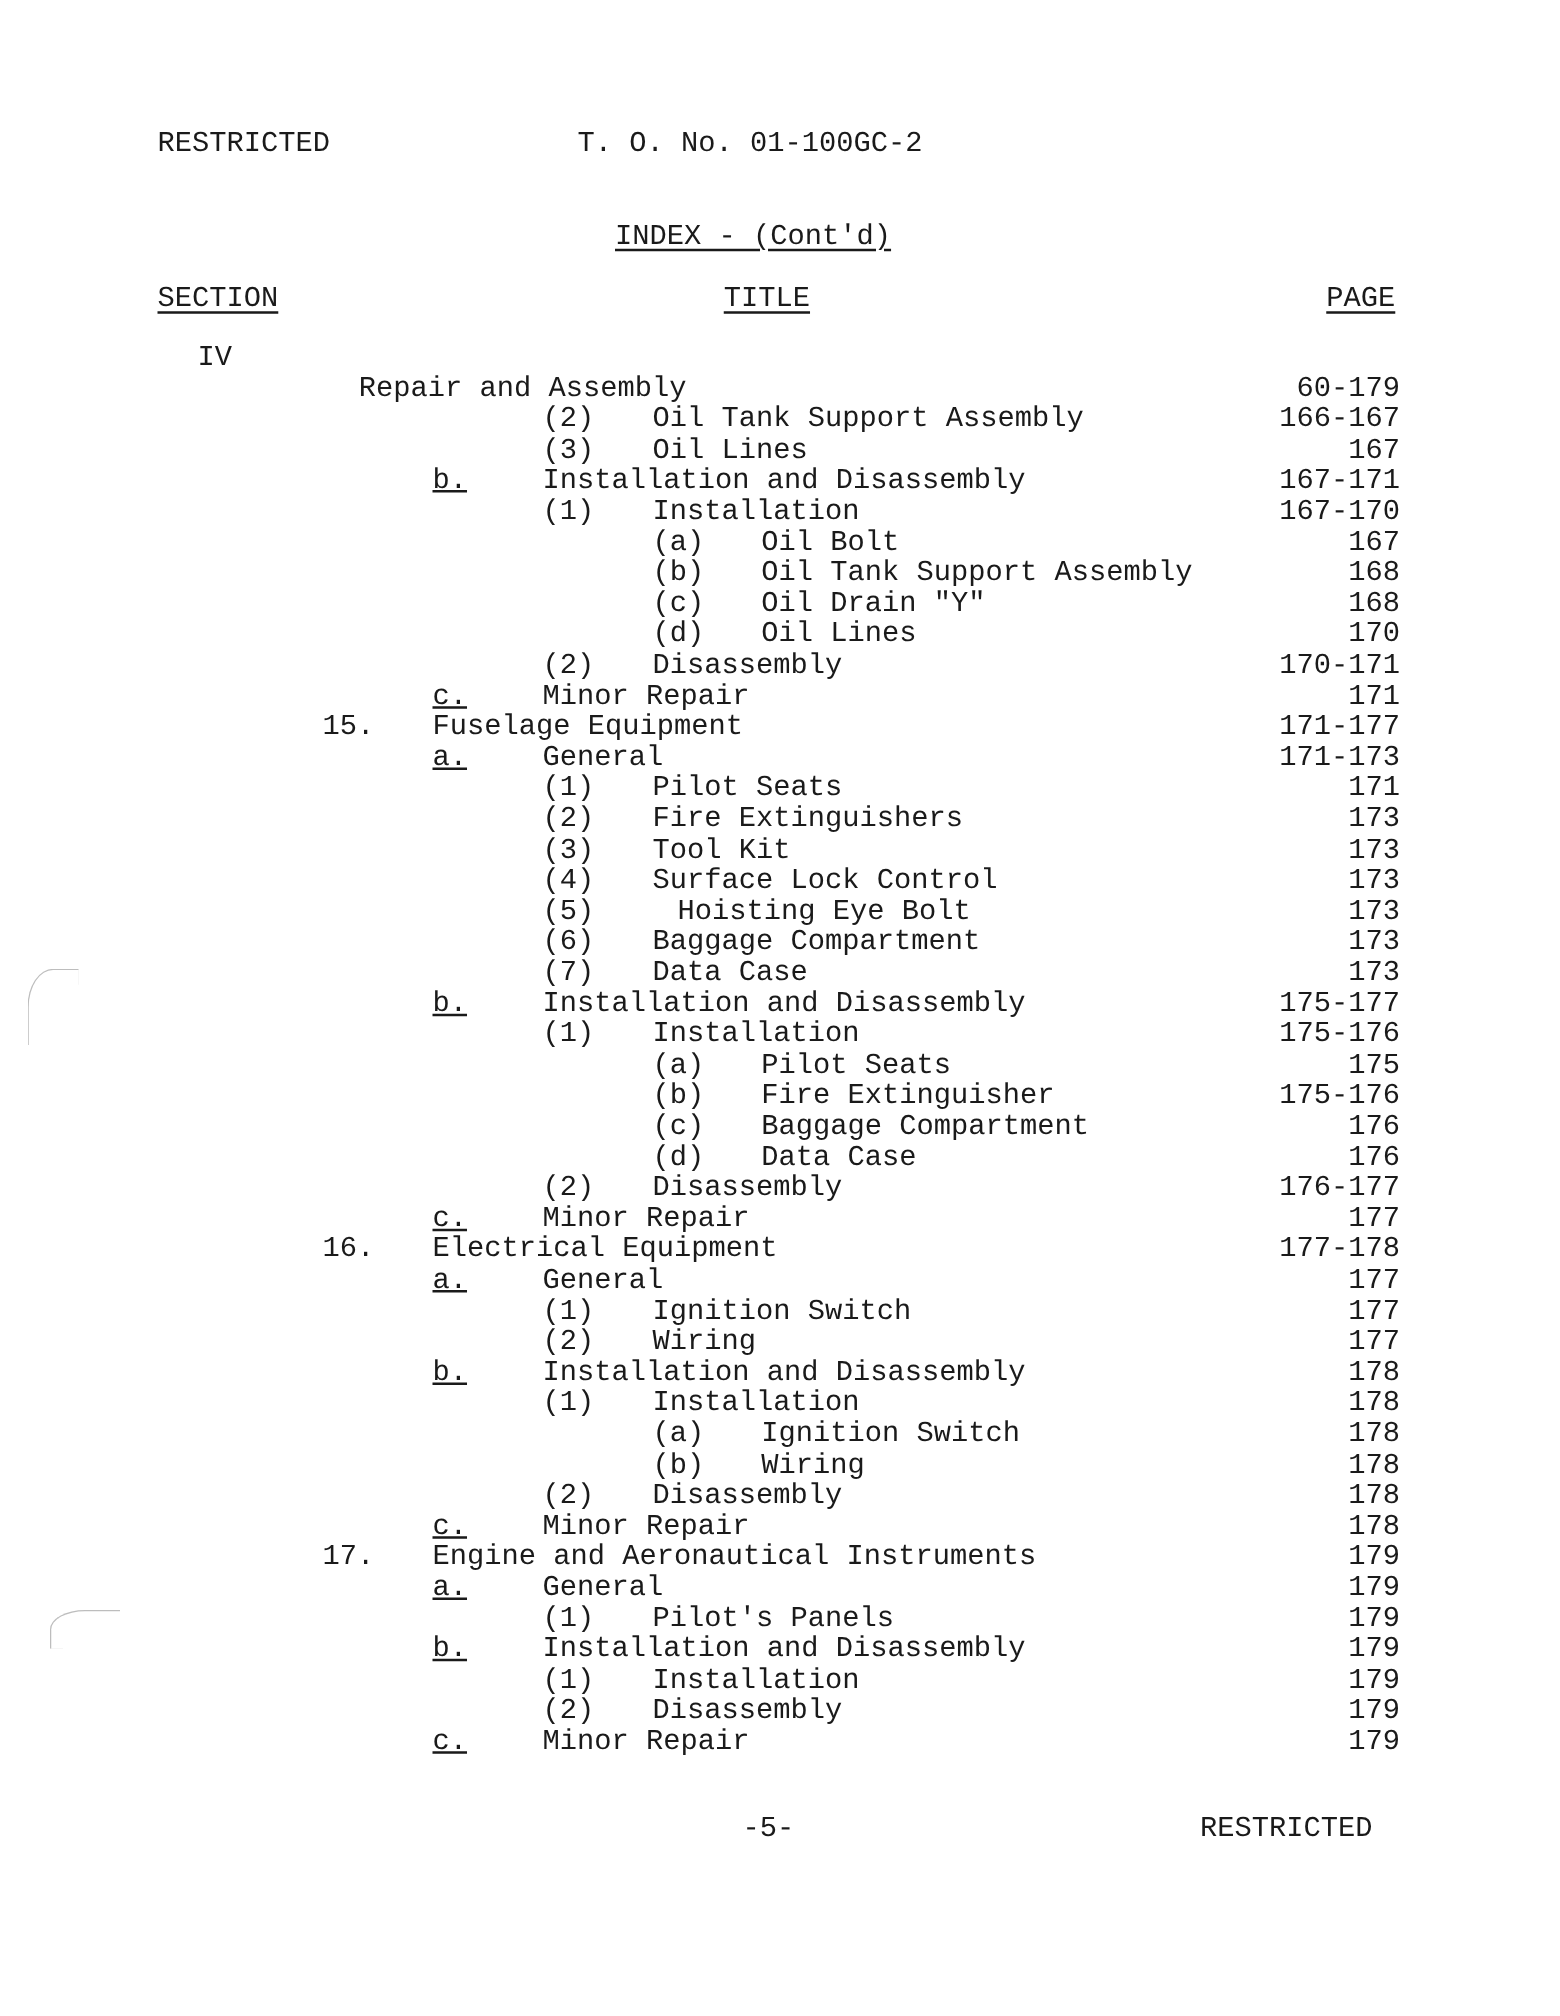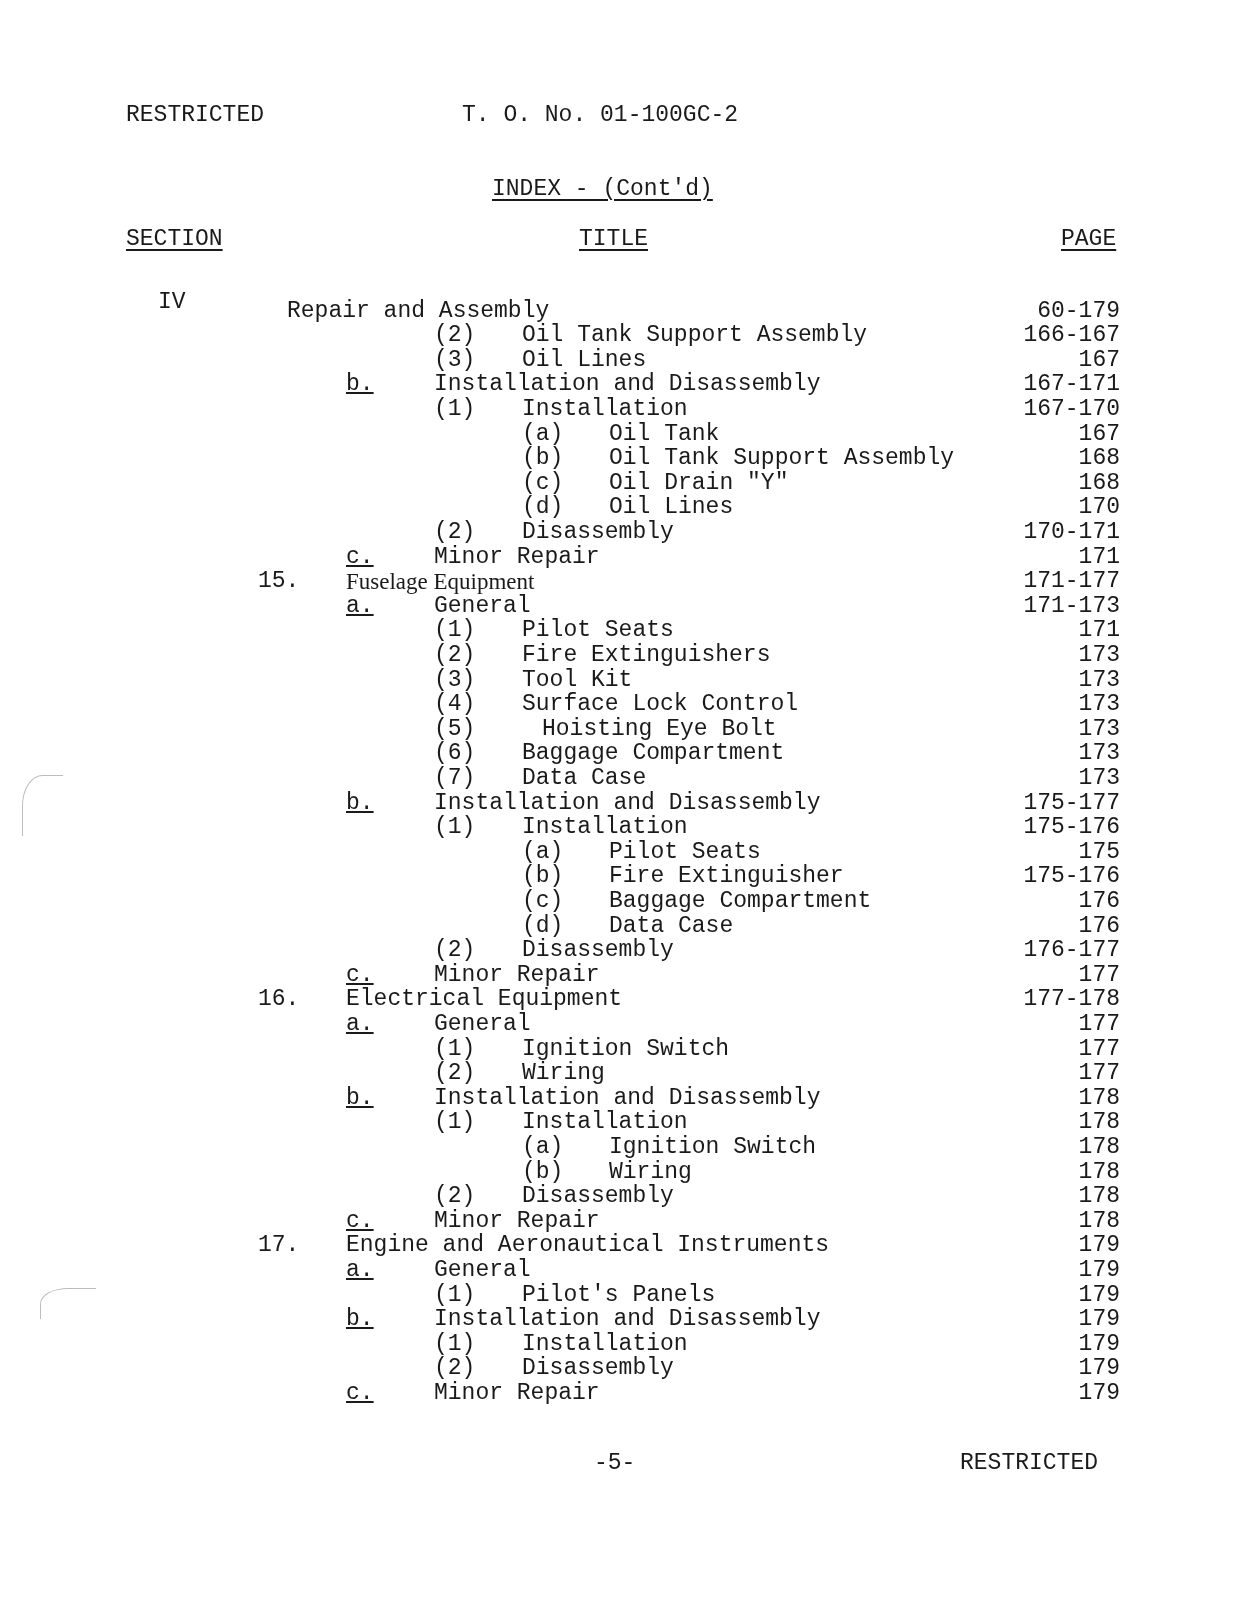--- a/index.html
+++ b/index.html
@@ -22,21 +22,21 @@
   <div class="abs" style="left:126px;top:104px;">RESTRICTED</div>
   <div class="abs" style="left:462px;top:104px;">T. O. No. 01-100GC-2</div>
 
   <div class="abs u" style="left:492px;top:178px;">INDEX - (Cont'd)</div>
 
   <div class="abs u" style="left:126px;top:228px;">SECTION</div>
   <div class="abs u" style="left:579px;top:228px;">TITLE</div>
   <div class="abs u" style="left:1061px;top:228px;">PAGE</div>
 
   <div id="entries">
-      <div class="row" style="top: 290px;">
+      <div class="row" style="top: 274px;">
         <span style="left: 158px;">IV</span>
       </div>
       <div class="row" style="top: 298.6px;">
         <span style="left: 287px;">Repair and Assembly</span>
         <span class="pg">60-179</span>
       </div>
       <div class="row" style="top: 323.2px;">
         <span style="left: 434px;">(2)</span>
         <span style="left: 522px;">Oil Tank Support Assembly</span>
         <span class="pg">166-167</span>
@@ -51,21 +51,21 @@
         <span style="left: 434px;">Installation and Disassembly</span>
         <span class="pg">167-171</span>
       </div>
       <div class="row" style="top: 397px;">
         <span style="left: 434px;">(1)</span>
         <span style="left: 522px;">Installation</span>
         <span class="pg">167-170</span>
       </div>
       <div class="row" style="top: 421.6px;">
         <span style="left: 522px;">(a)</span>
-        <span style="left: 609px;">Oil Tank</span>
+        <span style="left: 609px;">Oil Bolt</span>
         <span class="pg">167</span>
       </div>
       <div class="row" style="top: 446.2px;">
         <span style="left: 522px;">(b)</span>
         <span style="left: 609px;">Oil Tank Support Assembly</span>
         <span class="pg">168</span>
       </div>
       <div class="row" style="top: 470.8px;">
         <span style="left: 522px;">(c)</span>
         <span style="left: 609px;">Oil Drain "Y"</span>
@@ -81,21 +81,21 @@
         <span style="left: 522px;">Disassembly</span>
         <span class="pg">170-171</span>
       </div>
       <div class="row" style="top: 544.6px;">
         <span style="left: 346px; text-decoration: underline;">c.</span>
         <span style="left: 434px;">Minor Repair</span>
         <span class="pg">171</span>
       </div>
       <div class="row" style="top: 569.2px;">
         <span style="left: 258px;">15.</span>
-        <span style="left: 346px; font-family: Liberation Serif, serif;">Fuselage Equipment</span>
+        <span style="left: 346px;">Fuselage Equipment</span>
         <span class="pg">171-177</span>
       </div>
       <div class="row" style="top: 593.8px;">
         <span style="left: 346px; text-decoration: underline;">a.</span>
         <span style="left: 434px;">General</span>
         <span class="pg">171-173</span>
       </div>
       <div class="row" style="top: 618.4px;">
         <span style="left: 434px;">(1)</span>
         <span style="left: 522px;">Pilot Seats</span>

